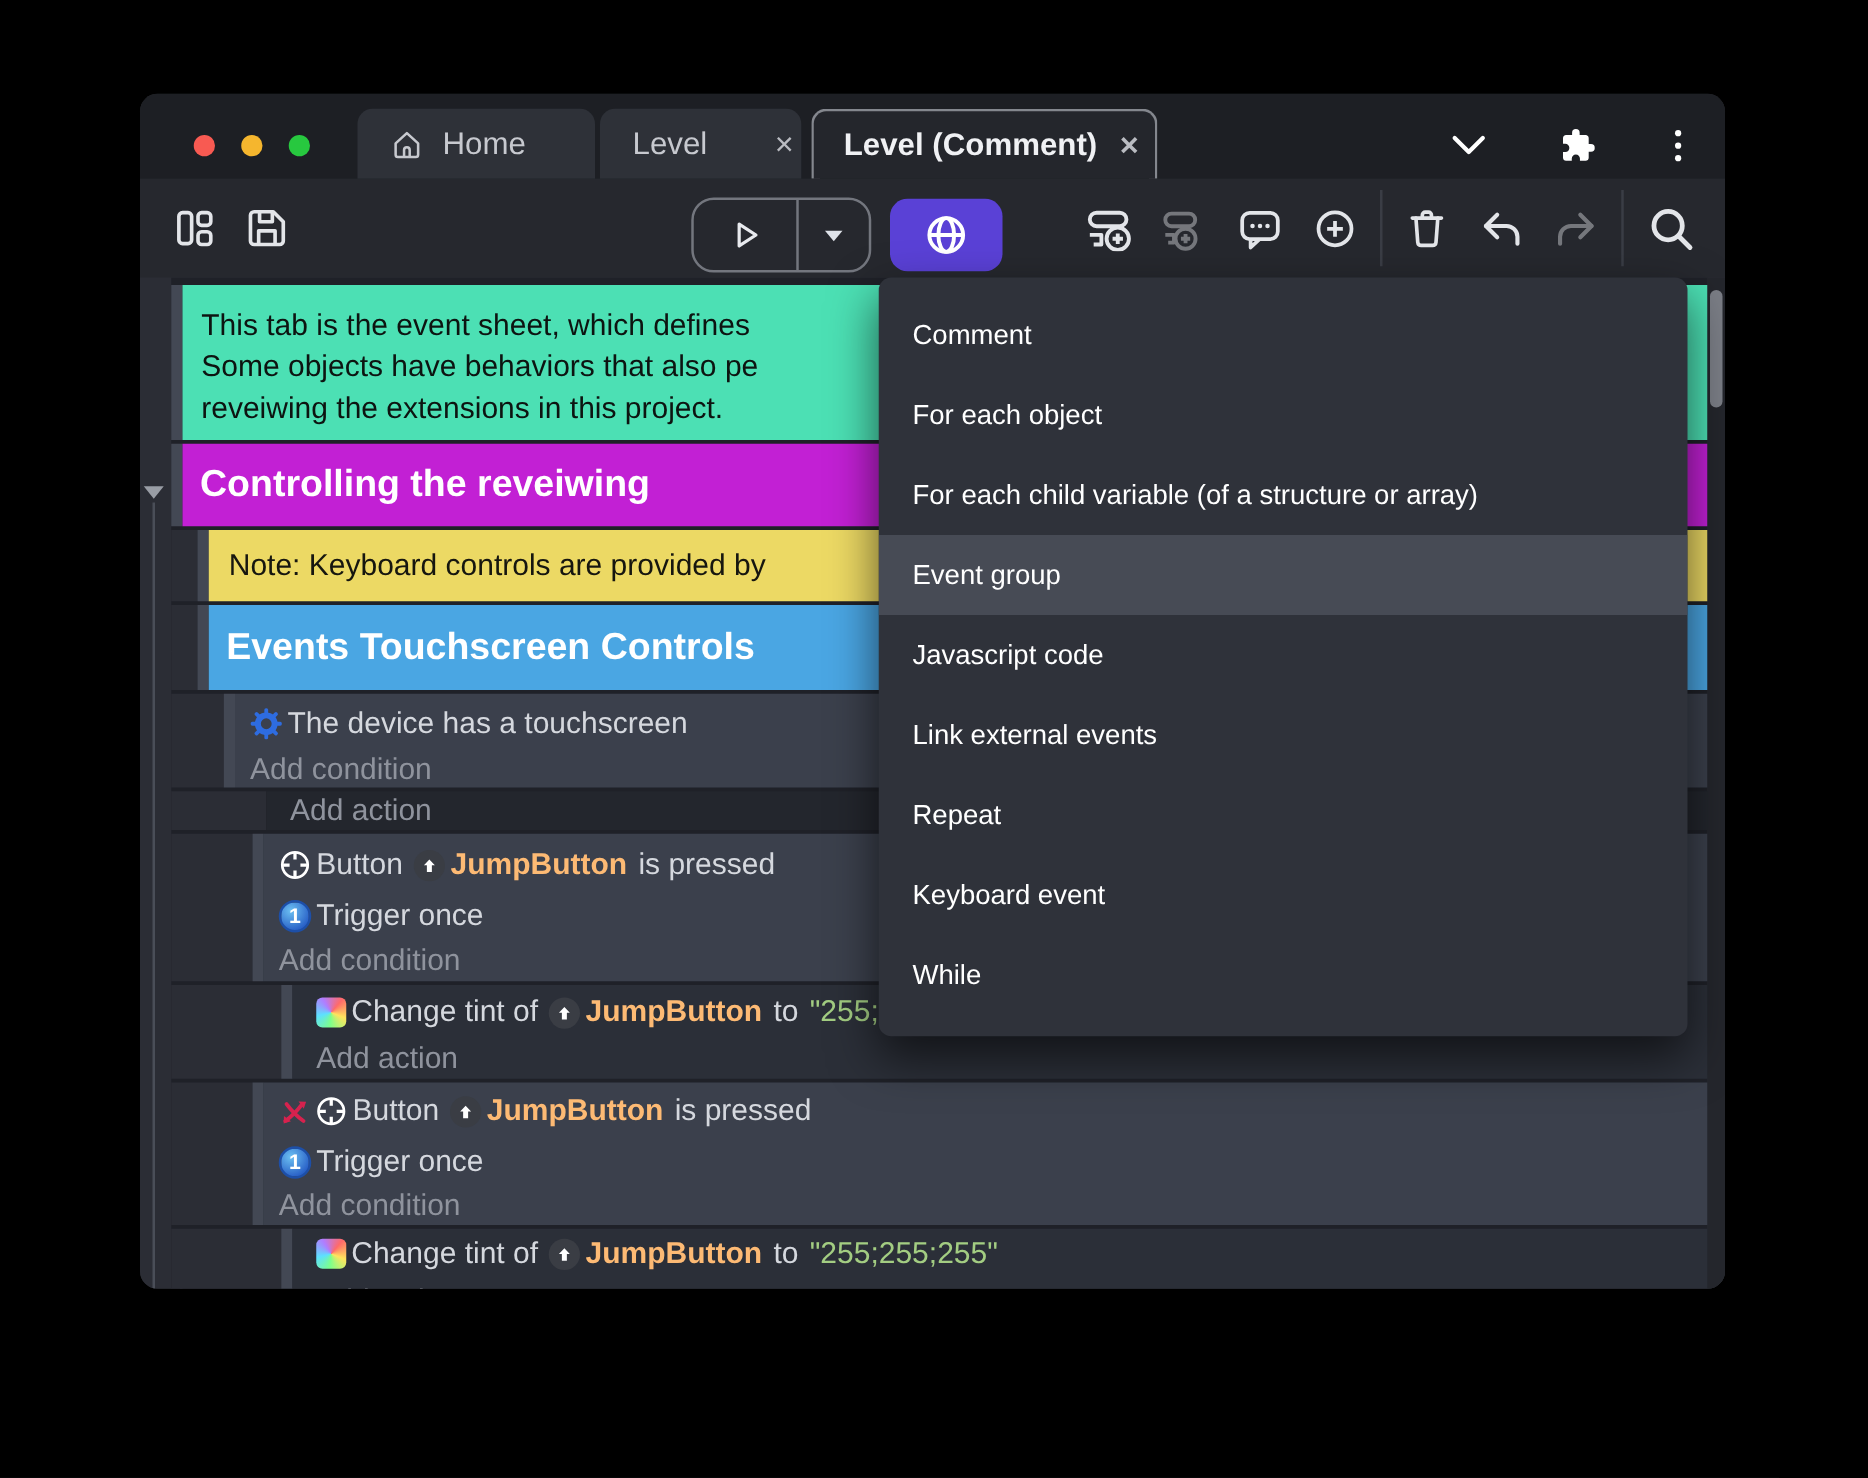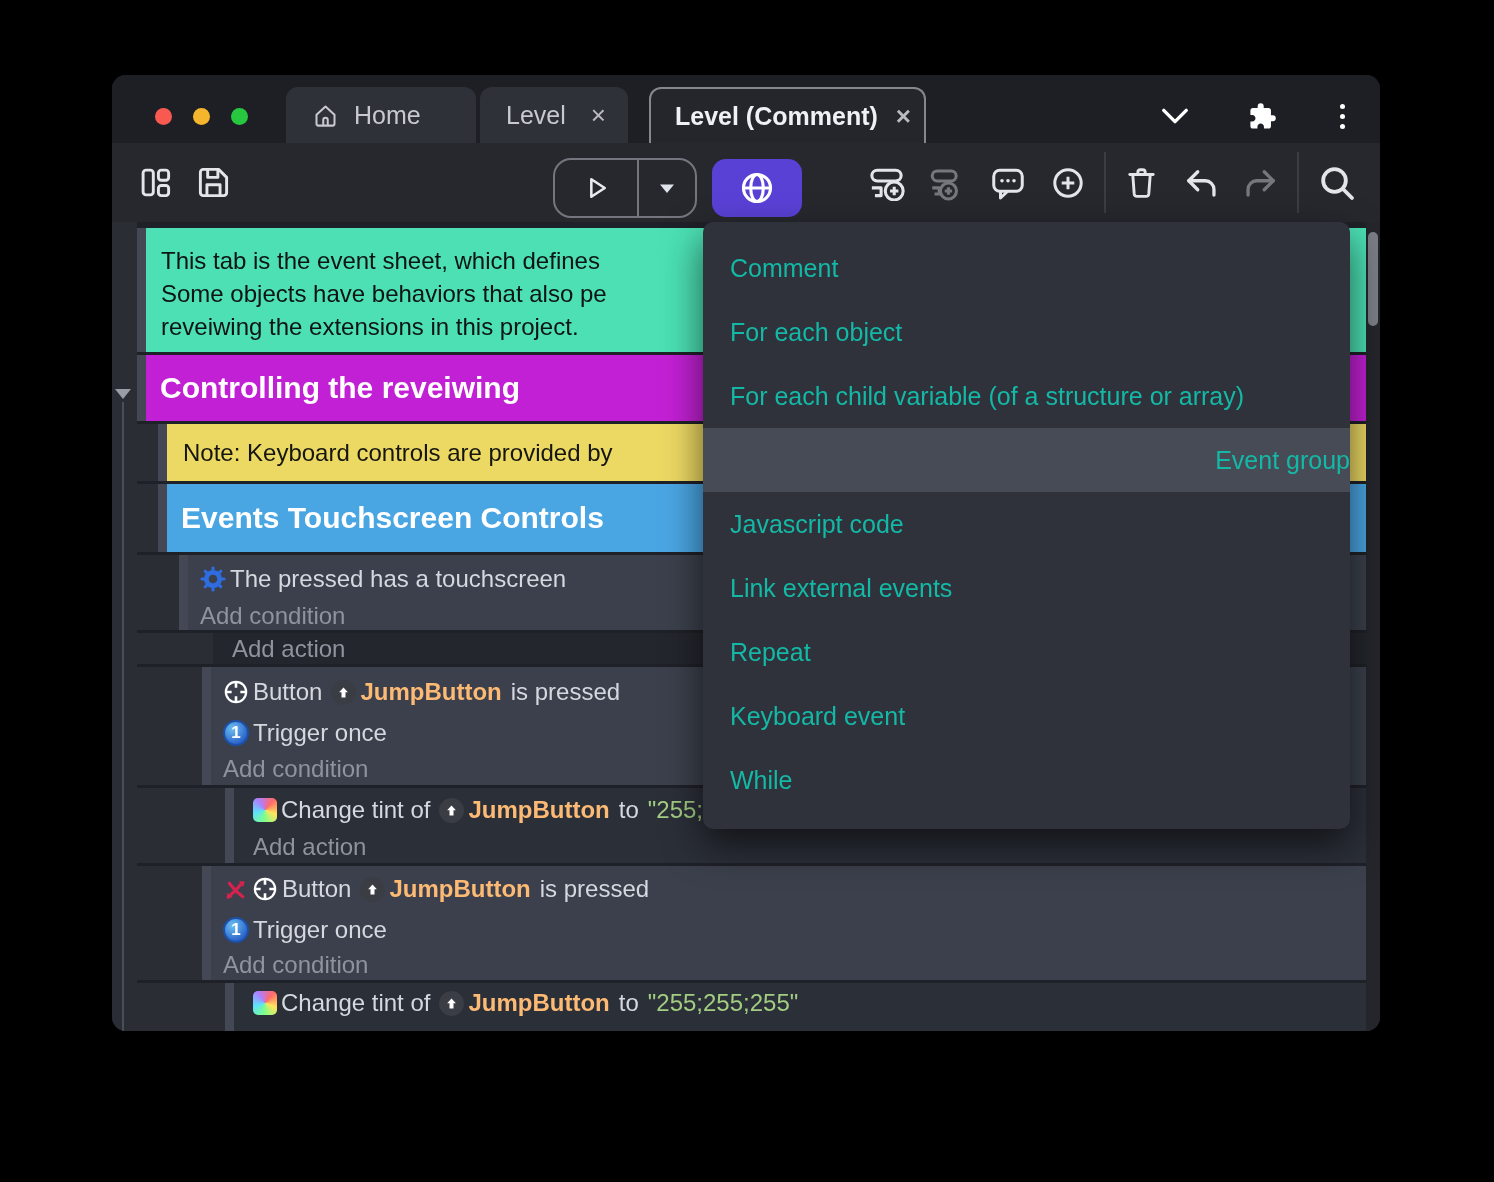--- a/index.html
+++ b/index.html
@@ -12,21 +12,21 @@
   .titlebar{position:relative;height:68px;background:#1d1f24;}
   .light{position:absolute;top:33px;width:17px;height:17px;border-radius:50%;}
   .light.red{left:43px;background:#f85a52;}
   .light.yellow{left:81px;background:#f5b62e;}
   .light.green{left:119px;background:#27c83f;}
   .tab{position:absolute;top:12px;height:56px;border-radius:12px 12px 0 0;background:#2e3138;
        display:flex;align-items:center;color:#c7c9cf;font-size:25px;box-sizing:border-box;}
   .tab .tlabel{white-space:nowrap;}
   .tab .close{margin-left:auto;color:#b9bbc1;font-size:26px;line-height:26px;padding-left:18px;}
   .tab-home{left:174px;width:190px;padding:0 22px 0 26px;gap:15px;}
-  .tab-level{left:368px;width:148px;padding:0 22px 0 26px;}
+  .tab-level{left:368px;width:161px;padding:0 6px 0 26px;}
   .tab-active{left:537px;width:277px;padding:0 22px 0 24px;background:#24262c;
               border:2px solid #84878e;border-bottom:none;color:#f0f1f4;font-weight:bold;}
   .tab-debugger{left:822px;width:154px;justify-content:center;}
   .tbar-icon{position:absolute;display:flex;align-items:center;justify-content:center;}
   .kebab{display:flex;flex-direction:column;gap:5px;}
   .kebab i{width:5px;height:5px;border-radius:50%;background:#fff;}
 
   
   .toolbar{position:relative;height:79px;background:#26282e;}
   .tbtn{position:absolute;display:flex;align-items:center;justify-content:center;}
@@ -80,22 +80,22 @@
   .htick{position:absolute;height:2px;background:#4a4e58;}
 
   
   .scrollcol{position:absolute;right:0;top:0;bottom:0;width:14px;background:#24262c;}
   .thumb{position:absolute;left:2px;top:10px;width:10px;height:94px;border-radius:5px;background:#7b7e86;}
 
   
   .menu{position:absolute;left:591px;top:147px;width:647px;height:607px;background:#2f323a;
         border-radius:10px;box-shadow:0 16px 38px rgba(0,0,0,.6);z-index:6;box-sizing:border-box;
         padding-top:14px;overflow:hidden;}
-  .mitem{height:64px;line-height:64px;padding-left:27px;font-size:25px;color:#14b8a6;white-space:nowrap;}
-  .mitem.hl{background:#474b55;text-align:right;}
+  .mitem{height:64px;line-height:64px;padding-left:27px;font-size:22px;color:#ffffff;white-space:nowrap;}
+  .mitem.hl{background:#474b55;}
 
   svg{display:block;}
 </style>
 </head>
 <body>
 
 <div class="stage">
  <div class="window">
 
   <div class="titlebar">
@@ -302,21 +302,21 @@
                   <rect x="10.6" y="0.5" width="2.8" height="5" rx="1.2" transform="rotate(90 12 12)"></rect>
                   <rect x="10.6" y="0.5" width="2.8" height="5" rx="1.2" transform="rotate(135 12 12)"></rect>
                   <rect x="10.6" y="0.5" width="2.8" height="5" rx="1.2" transform="rotate(180 12 12)"></rect>
                   <rect x="10.6" y="0.5" width="2.8" height="5" rx="1.2" transform="rotate(225 12 12)"></rect>
                   <rect x="10.6" y="0.5" width="2.8" height="5" rx="1.2" transform="rotate(270 12 12)"></rect>
                   <rect x="10.6" y="0.5" width="2.8" height="5" rx="1.2" transform="rotate(315 12 12)"></rect>
                 </g>
                 <circle cx="12" cy="12" r="6.2" fill="none" stroke="#2e6ce0" stroke-width="4.4"></circle>
               </svg>
             </span>
-            <span>The pressed has a touchscreen</span>
+            <span>The device has a touchscreen</span>
           </div>
           <div class="evline addlink" style="height:29px;">
             <span>Add condition</span>
           </div>
         </div>
       </div>
 
       <div class="row">
         <div class="ind" style="width:76px;"></div>
         <div class="block c-addact">

